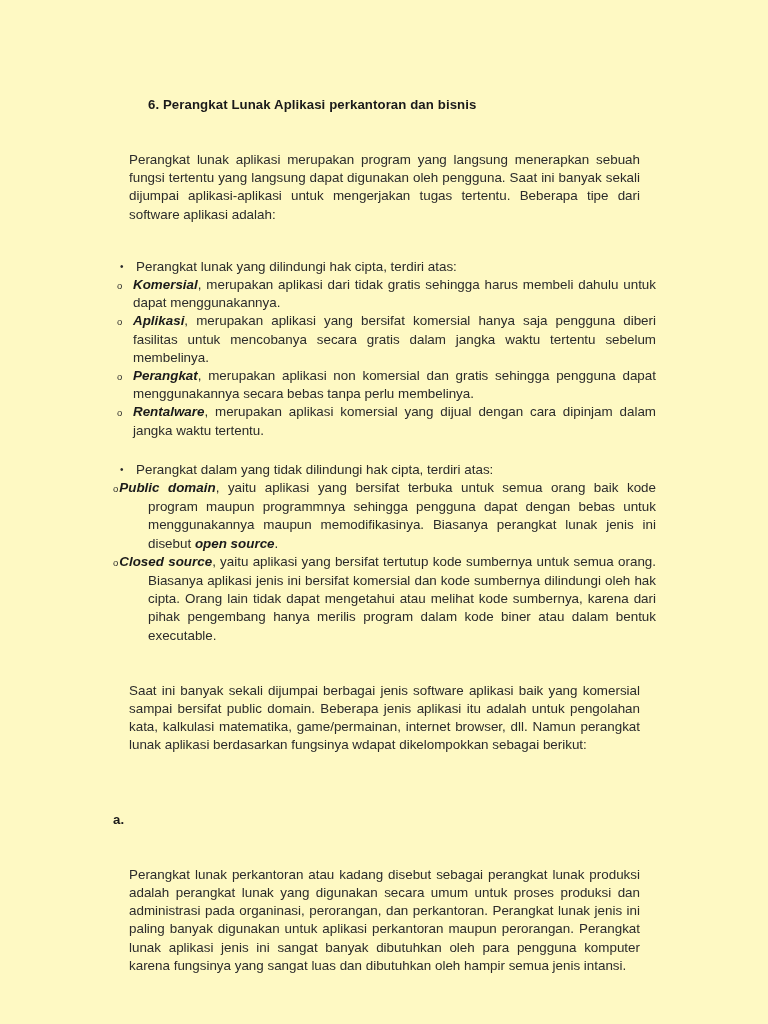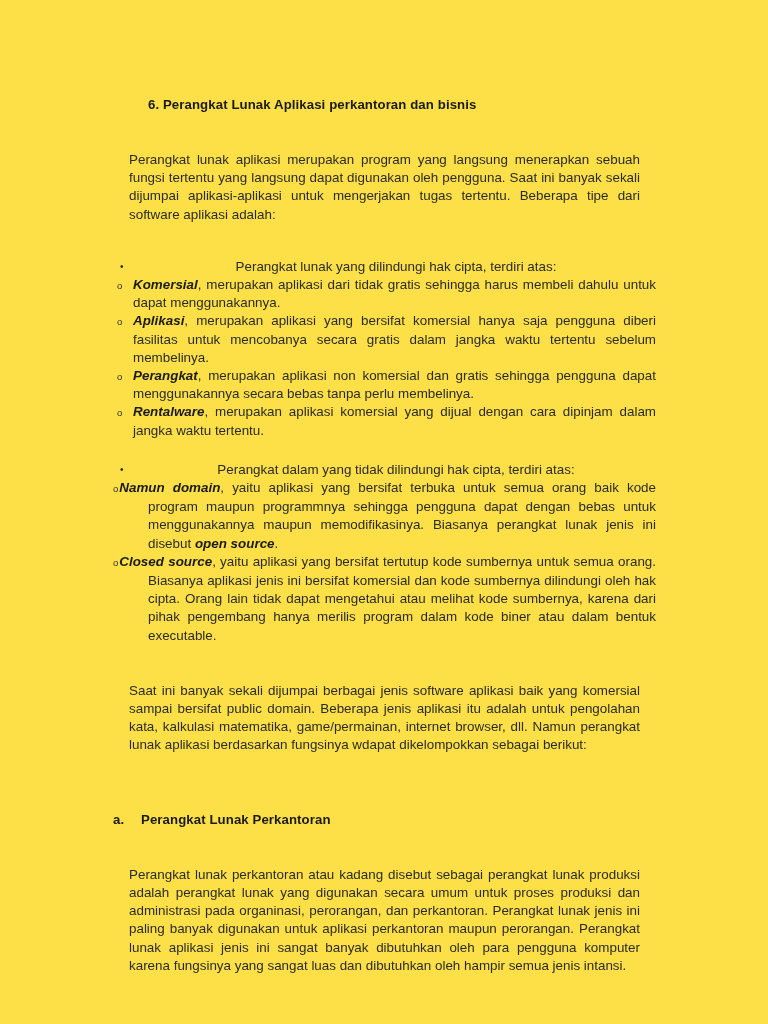--- a/index.html
+++ b/index.html
@@ -12,21 +12,21 @@
     height: 1024px;
     font-family: "Liberation Sans", sans-serif;
     color: #231f20;
     -webkit-font-smoothing: antialiased;
   }
 
   #page {
     position: relative;
     width: 768px;
     height: 1024px;
-    background: #fde047;
+    background: #fef9c3;
     box-sizing: border-box;
     padding: 0;
     overflow: hidden;
   }
 
   #doc-body {
     position: absolute;
     left: 113px;
     top: 96px;
     width: 543px;
@@ -82,21 +82,21 @@
     color: #2b2b2b;
   }
   li.bullet-main .mk {
     flex: 0 0 23px;
     width: 23px;
     padding-left: 7px;
     box-sizing: border-box;
     font-size: 10px;
     line-height: 18.2px;
   }
-  li.bullet-main .tx { flex: 1 1 auto; text-align: center; }
+  li.bullet-main .tx { flex: 1 1 auto; }
 
   
   li.sub-a {
     display: flex;
     font-size: 13.4px;
     line-height: 18.2px;
     color: #2b2b2b;
   }
   li.sub-a .mk {
     flex: 0 0 20px;
@@ -166,33 +166,32 @@
       </li>
     </ul>
 
     <div class="gap-md"></div>
 
     <ul class="lvl1">
       <li class="bullet-main">
         <span class="mk">•</span>
         <span class="tx">Perangkat dalam yang tidak dilindungi hak cipta, terdiri atas:</span>
       </li>
-      <li class="sub-b"><span class="mk">o</span><b class="bold">Namun domain</b><span>, yaitu aplikasi yang bersifat terbuka untuk semua orang baik kode program maupun programmnya sehingga pengguna dapat dengan bebas untuk menggunakannya maupun memodifikasinya. Biasanya perangkat lunak jenis ini disebut </span><b class="bold">open source</b><span>.</span></li>
+      <li class="sub-b"><span class="mk">o</span><b class="bold">Public domain</b><span>, yaitu aplikasi yang bersifat terbuka untuk semua orang baik kode program maupun programmnya sehingga pengguna dapat dengan bebas untuk menggunakannya maupun memodifikasinya. Biasanya perangkat lunak jenis ini disebut </span><b class="bold">open source</b><span>.</span></li>
       <li class="sub-b"><span class="mk">o</span><b class="bold">Closed source</b><span>, yaitu aplikasi yang bersifat tertutup kode sumbernya untuk semua orang. Biasanya aplikasi jenis ini bersifat komersial dan kode sumbernya dilindungi oleh hak cipta. Orang lain tidak dapat mengetahui atau melihat kode sumbernya, karena dari pihak pengembang hanya merilis program dalam kode biner atau dalam bentuk executable.</span><b class="bold"></b><span></span></li>
     </ul>
 
     <div class="gap-md"></div>
 
     <p class="para">Saat ini banyak sekali dijumpai berbagai jenis software aplikasi baik yang komersial sampai bersifat public domain. Beberapa jenis aplikasi itu adalah untuk pengolahan kata, kalkulasi matematika, game/permainan, internet browser, dll. Namun perangkat lunak aplikasi berdasarkan fungsinya wdapat dikelompokkan sebagai berikut:</p>
 
     <div class="gap-xl"></div>
 
     <h2 class="h-sub">
       <span class="marker">a.</span>
-      <span>Perangkat Lunak Perkantoran</span>
     </h2>
 
     <div class="gap-md"></div>
 
     <p class="para">Perangkat lunak perkantoran atau kadang disebut sebagai perangkat lunak produksi adalah perangkat lunak yang digunakan secara umum untuk proses produksi dan administrasi pada organinasi, perorangan, dan perkantoran. Perangkat lunak jenis ini paling banyak digunakan untuk aplikasi perkantoran maupun perorangan. Perangkat lunak aplikasi jenis ini sangat banyak dibutuhkan oleh para pengguna komputer karena fungsinya yang sangat luas dan dibutuhkan oleh hampir semua jenis intansi.</p>
 
   </div>
 </div>
 
 </body></html>

